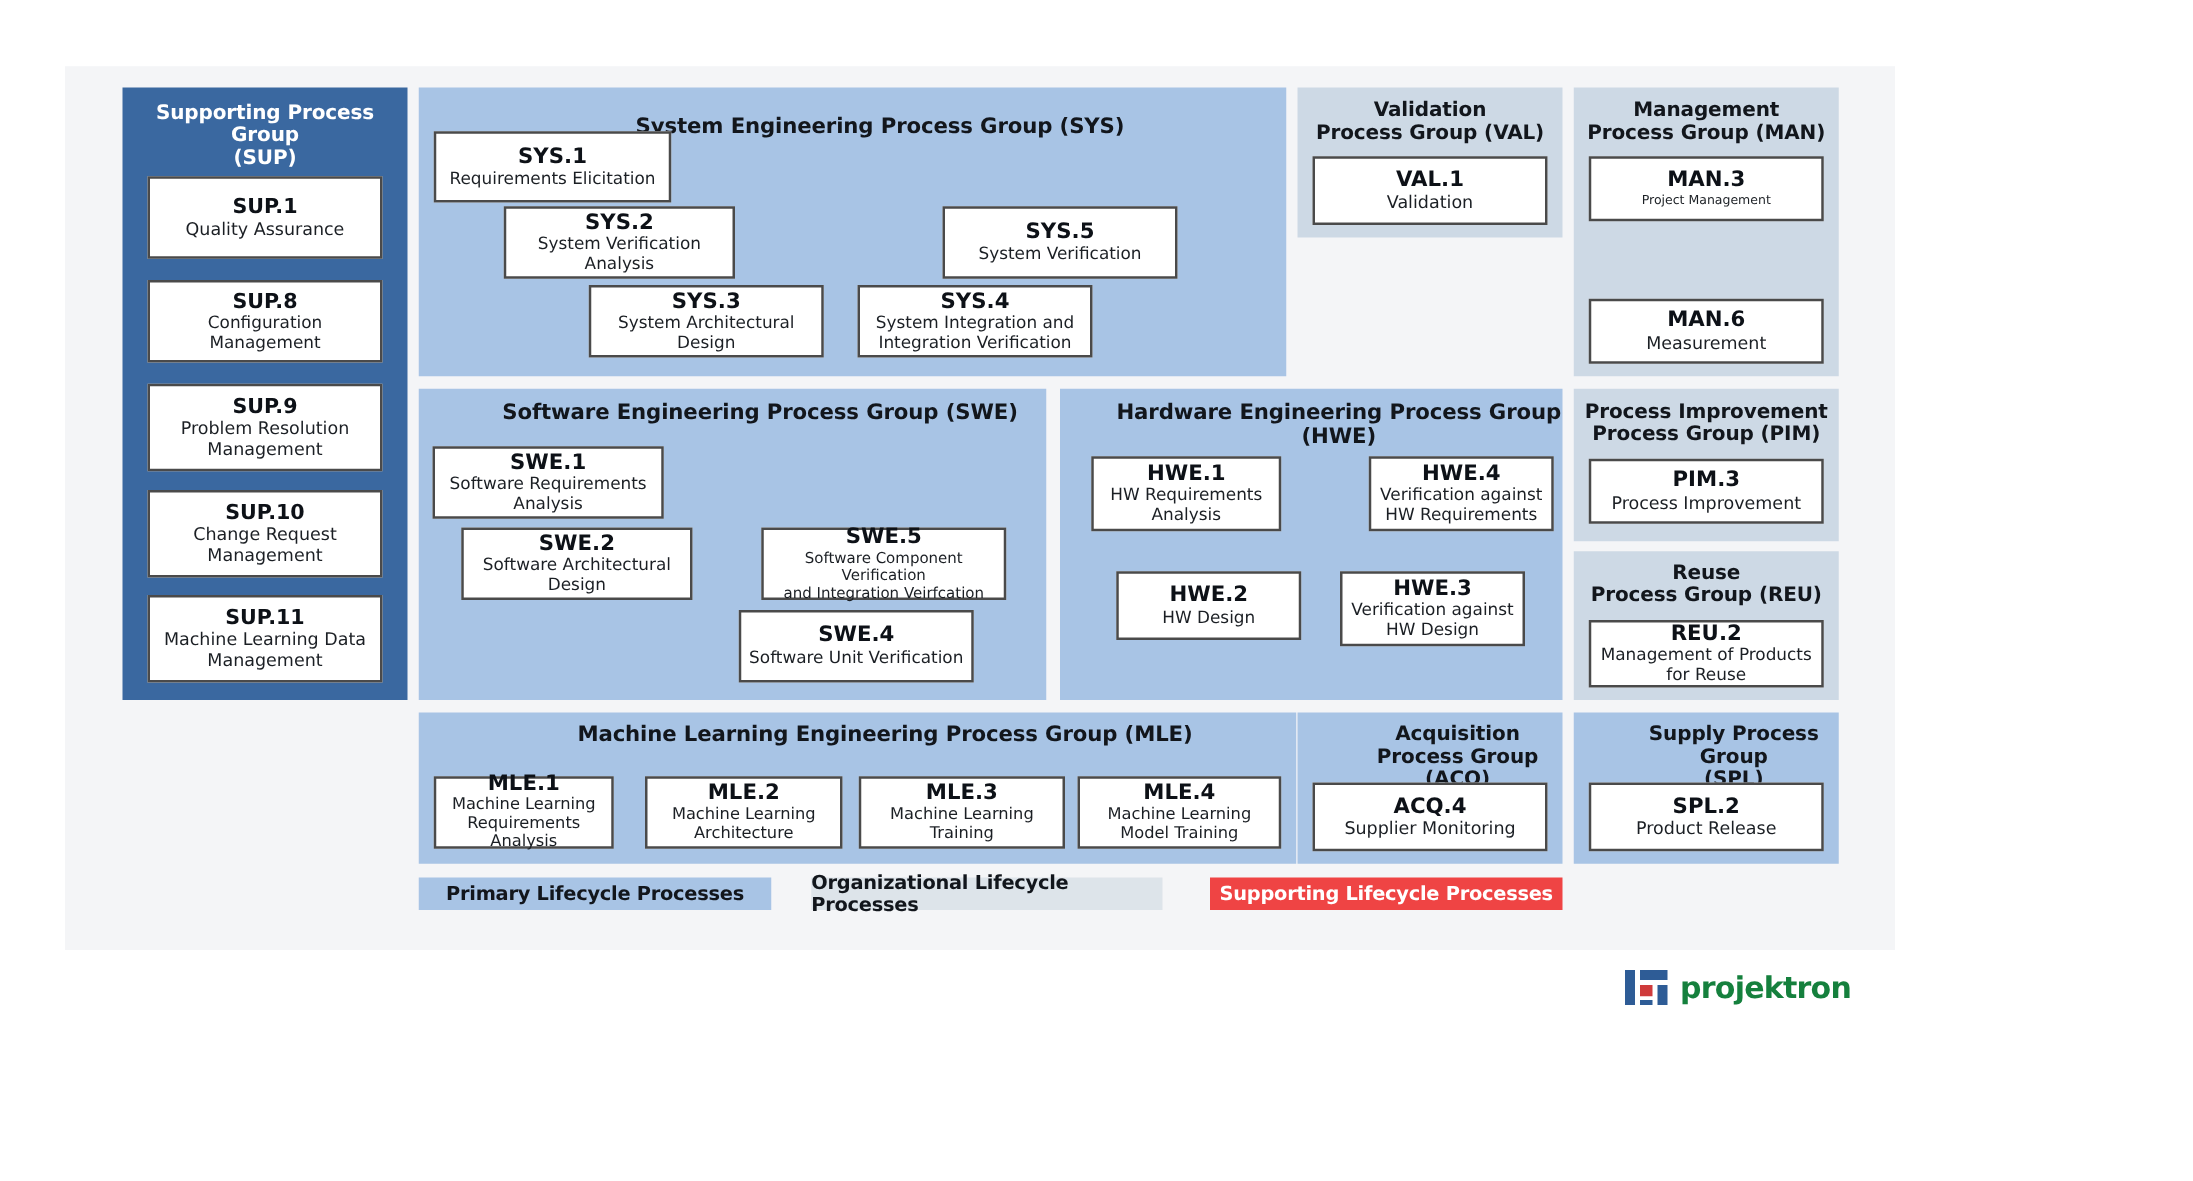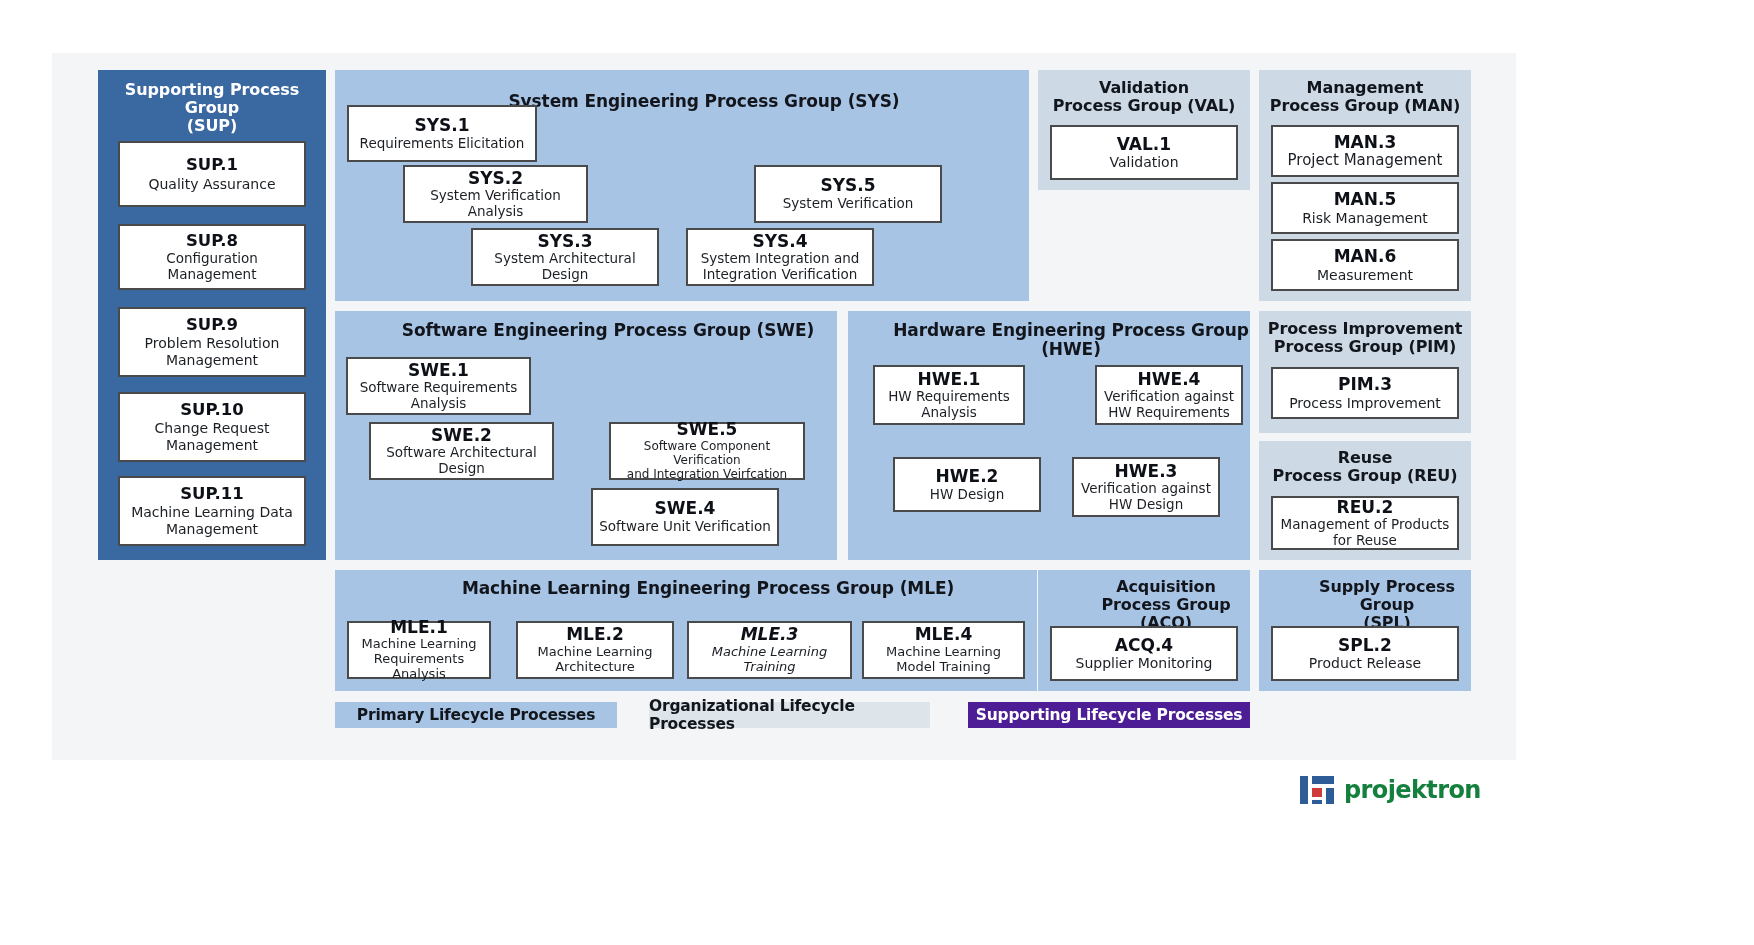--- a/index.html
+++ b/index.html
@@ -74,21 +74,21 @@
     display: flex;
     align-items: center;
     justify-content: center;
     font-weight: bold;
     font-size: 15.5px;
     color: #12161c;
     letter-spacing: -0.2px;
   }
   .legend-chip.primary    { background: #a8c4e5; }
   .legend-chip.org        { background: #dde4ea; }
-  .legend-chip.supporting { background: #4c1d95; color: #ffffff; }
+  .legend-chip.supporting { background: #ef4444; color: #ffffff; }
 
   
   .logo {
     position: absolute;
     left: 1300px;
     top: 763px;
     width: 216px;
     height: 54px;
     display: flex;
     align-items: center;
@@ -190,25 +190,21 @@
       </div>
     </div>
 
     <div class="group org" style="left:1207px; top:17px; width:212px; height:231px;">
       <div class="group-title" style="font-size:16px; padding-top:9px;">
         <span>Management</span><br>
         <span>Process Group (MAN)</span>
       </div>
       <div class="proc" style="left:12px; top:55px; width:188px; height:52px;">
         <span class="code" style="font-size:17px;">MAN.3</span>
-        <span class="desc" style="font-size:15px; white-space:pre-line;">Project Management</span>
-      </div>
-      <div class="proc" style="left:12px; top:112px; width:188px; height:52px;">
-        <span class="code" style="font-size:17px;">MAN.5</span>
-        <span class="desc" style="font-size:14px; white-space:pre-line;">Risk Management</span>
+        <span class="desc" style="font-size:10px; white-space:pre-line;">Project Management</span>
       </div>
       <div class="proc" style="left:12px; top:169px; width:188px; height:52px;">
         <span class="code" style="font-size:17px;">MAN.6</span>
         <span class="desc" style="font-size:14px; white-space:pre-line;">Measurement</span>
       </div>
     </div>
 
     <div class="group primary" style="left:283px; top:258px; width:502px; height:249px;">
       <div class="group-title" style="font-size:17px; padding-top:10px;">Software Engineering Process Group (SWE)</div>
 
@@ -286,21 +282,21 @@
       <div class="proc" style="left:12px; top:51px; width:144px; height:58px;">
         <span class="code" style="font-size:17px;">MLE.1</span>
         <span class="desc" style="font-size:13px; white-space:pre-line;">Machine Learning
 Requirements Analysis</span>
       </div>
       <div class="proc" style="left:181px; top:51px; width:158px; height:58px;">
         <span class="code" style="font-size:17px;">MLE.2</span>
         <span class="desc" style="font-size:13px; white-space:pre-line;">Machine Learning
 Architecture</span>
       </div>
-      <div class="proc" style="left:352px; top:51px; width:165px; height:58px;font-style:italic;">
+      <div class="proc" style="left:352px; top:51px; width:165px; height:58px;">
         <span class="code" style="font-size:17px;">MLE.3</span>
         <span class="desc" style="font-size:13px; white-space:pre-line;">Machine Learning
 Training</span>
       </div>
       <div class="proc" style="left:527px; top:51px; width:163px; height:58px;">
         <span class="code" style="font-size:17px;">MLE.4</span>
         <span class="desc" style="font-size:13px; white-space:pre-line;">Machine Learning
 Model Training</span>
       </div>
     </div>

